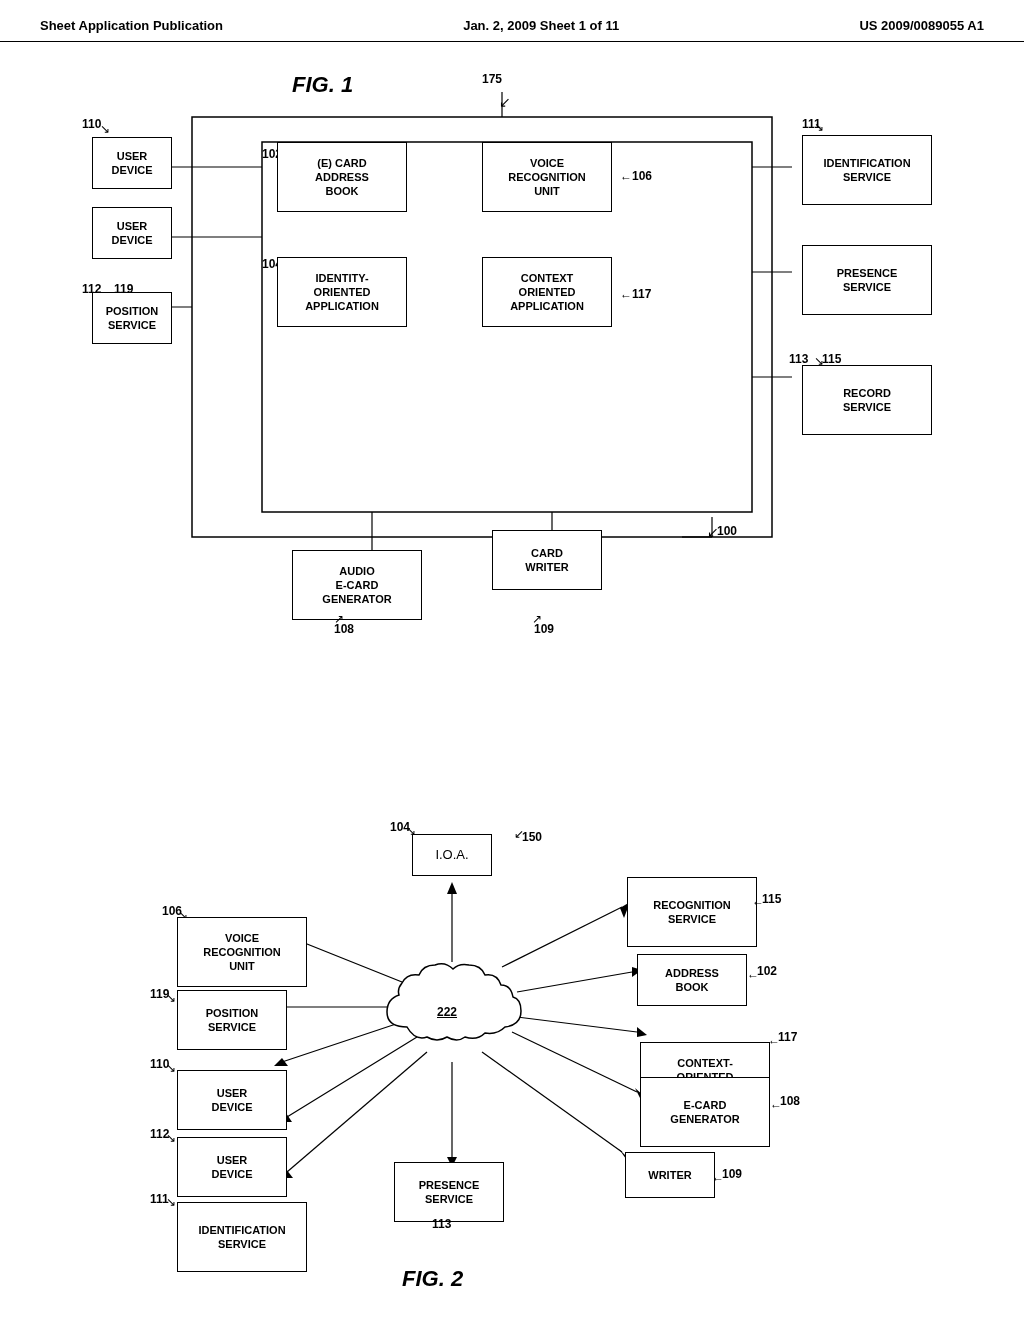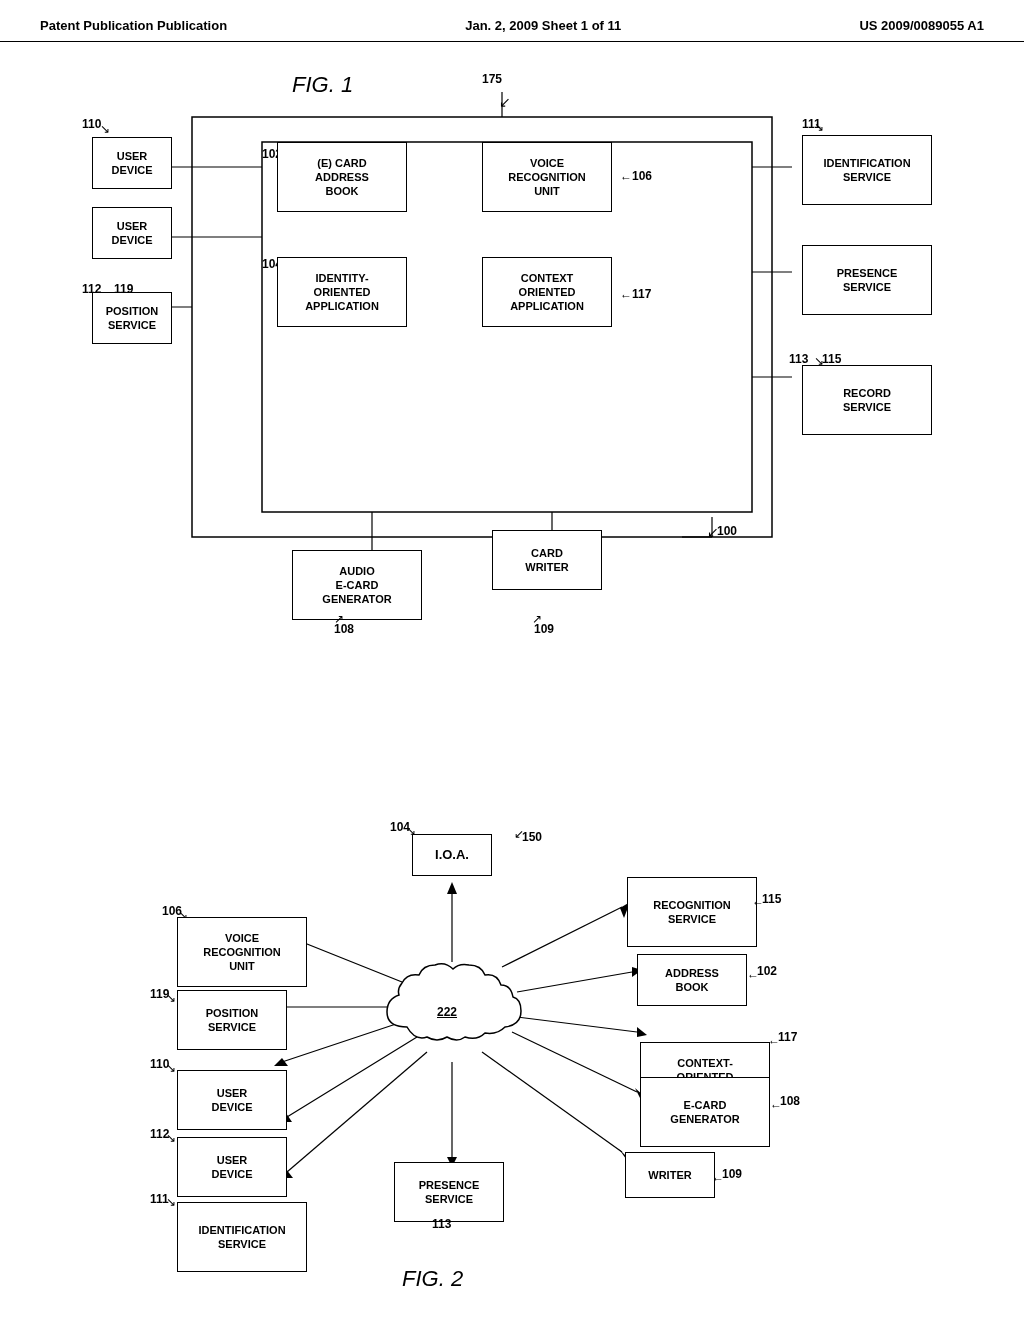--- a/index.html
+++ b/index.html
@@ -77,39 +77,39 @@
     .label {
       position: absolute;
       font-size: 12px;
       font-weight: bold;
     }
 
     .fig-title {
       position: absolute;
       font-size: 22px;
       font-style: italic;
-      font-weight: normal;
+      font-weight: bold;
     }
 
     
     svg.lines {
       position: absolute;
       top: 0;
       left: 0;
       width: 100%;
       height: 100%;
       pointer-events: none;
       overflow: visible;
     }
   </style>
 </head>
 <body>
 
 <div class="patent-header">
-  <span>Patent Publication Publication</span>
+  <span>Sheet Application Publication</span>
   <span>Jan. 2, 2009   Sheet 1 of 11</span>
   <span>US 2009/0089055 A1</span>
 </div>
 
 <div class="patent-body">
 
   <div class="fig1-container">
 
     <svg class="lines">
 
@@ -269,21 +269,21 @@
 
       <line x1="378" y1="356" x2="408" y2="356" stroke="#000" stroke-width="1.5"></line>
     </svg>
 
     <div class="label" style="top:158px; left:328px;">104</div>
     <div style="position:absolute; top:162px; left:344px; font-size:12px;">↘</div>
 
     <div class="label" style="top:168px; left:460px;">150</div>
     <div style="position:absolute; top:165px; left:452px; font-size:12px;">↙</div>
 
-    <div class="box" style="top:172px; left:350px; width:80px; height:42px; font-size:13px; font-weight:bold;">
+    <div class="box" style="top:172px; left:350px; width:80px; height:42px; font-size:13px; font-weight:normal;">
       I.O.A.
     </div>
 
     <div class="label" style="top:242px; left:100px;">106</div>
     <div style="position:absolute; top:246px; left:116px; font-size:12px;">↘</div>
 
     <div class="box box-large" style="top:255px; left:115px;">
       VOICE<br>RECOGNITION<br>UNIT
     </div>
 

